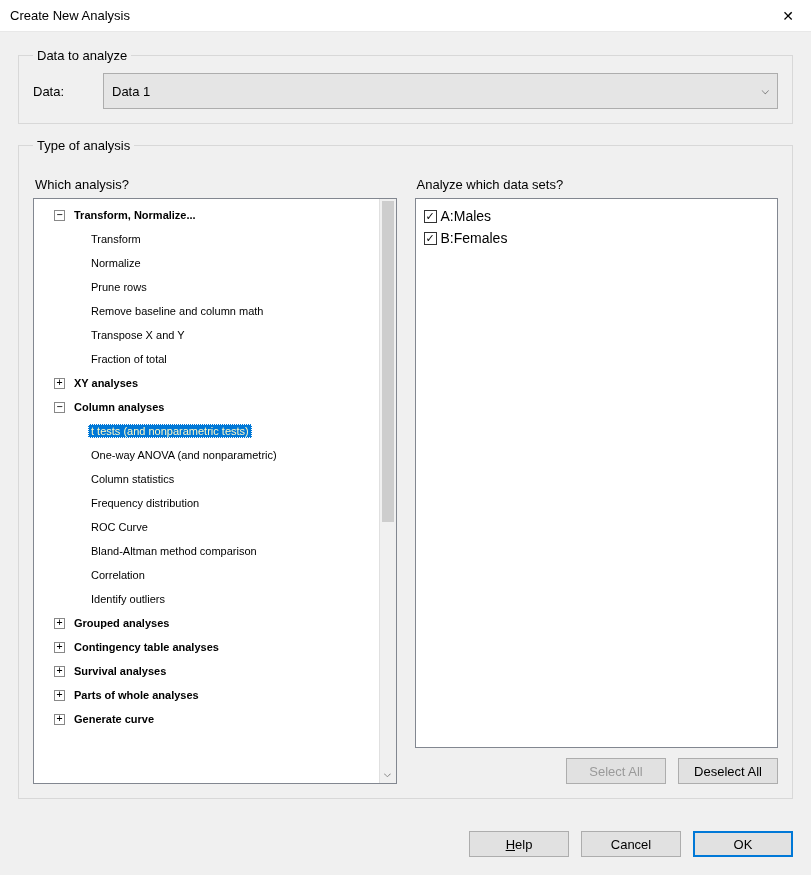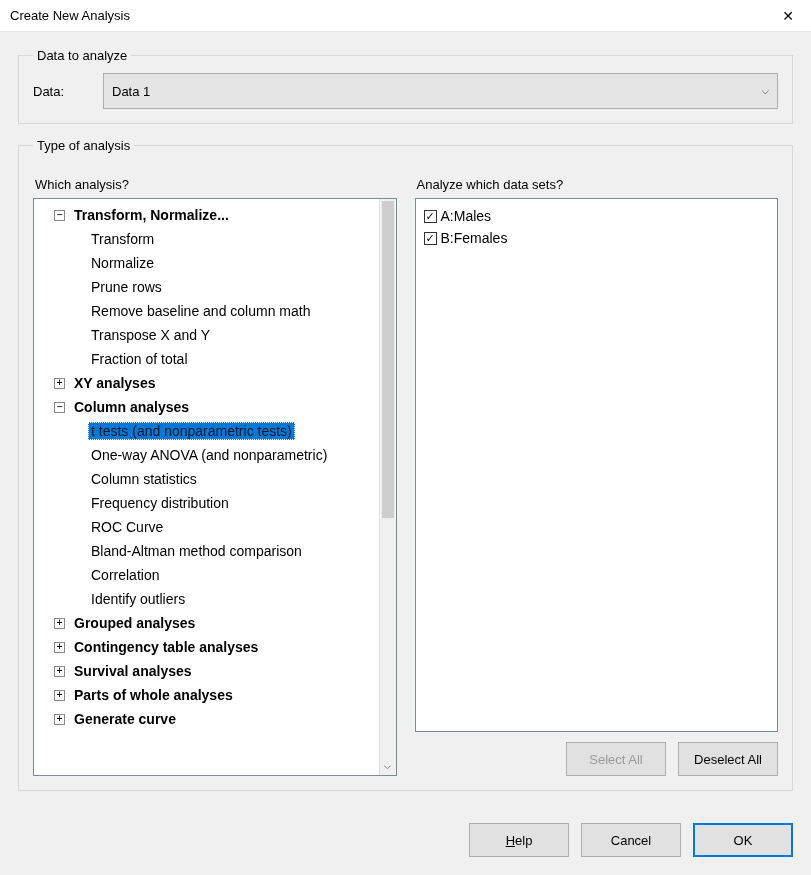--- a/index.html
+++ b/index.html
@@ -147,30 +147,30 @@
     font-family: monospace;
     color: #000;
     flex-shrink: 0;
   }
   .spacer {
     display: inline-block;
     width: 17px;
     flex-shrink: 0;
   }
   .tree-label {
-    font-size: 14px;
+    font-size: 11px;
     padding: 1px 3px;
     font-family: Arial, sans-serif;
   }
   .bold { font-weight: bold; }
   .indent1 { padding-left: 14px; }
   .indent2 { padding-left: 14px; }
   .selected .tree-label {
     background: #0078d7;
-    color: #0f172a;
+    color: #fef9c3;
     outline: 1px dotted #fff;
     outline-offset: -1px;
   }
   .datasets {
     padding: 6px 8px;
   }
   .ds-item {
     display: flex;
     align-items: center;
     height: 22px;
@@ -188,21 +188,21 @@
   }
   .ds-label { font-size: 14px; font-family: Arial, sans-serif; }
   .btn-row {
     display: flex;
     justify-content: flex-end;
     gap: 12px;
     margin-top: 10px;
   }
   .btn {
     min-width: 100px;
-    height: 34px;
+    height: 26px;
     background: #e1e1e1;
     border: 1px solid #adadad;
     display: inline-flex;
     align-items: center;
     justify-content: center;
     font-size: 13px;
     font-family: inherit;
     padding: 0 10px;
   }
   .btn.disabled { color: #9a9a9a; }

